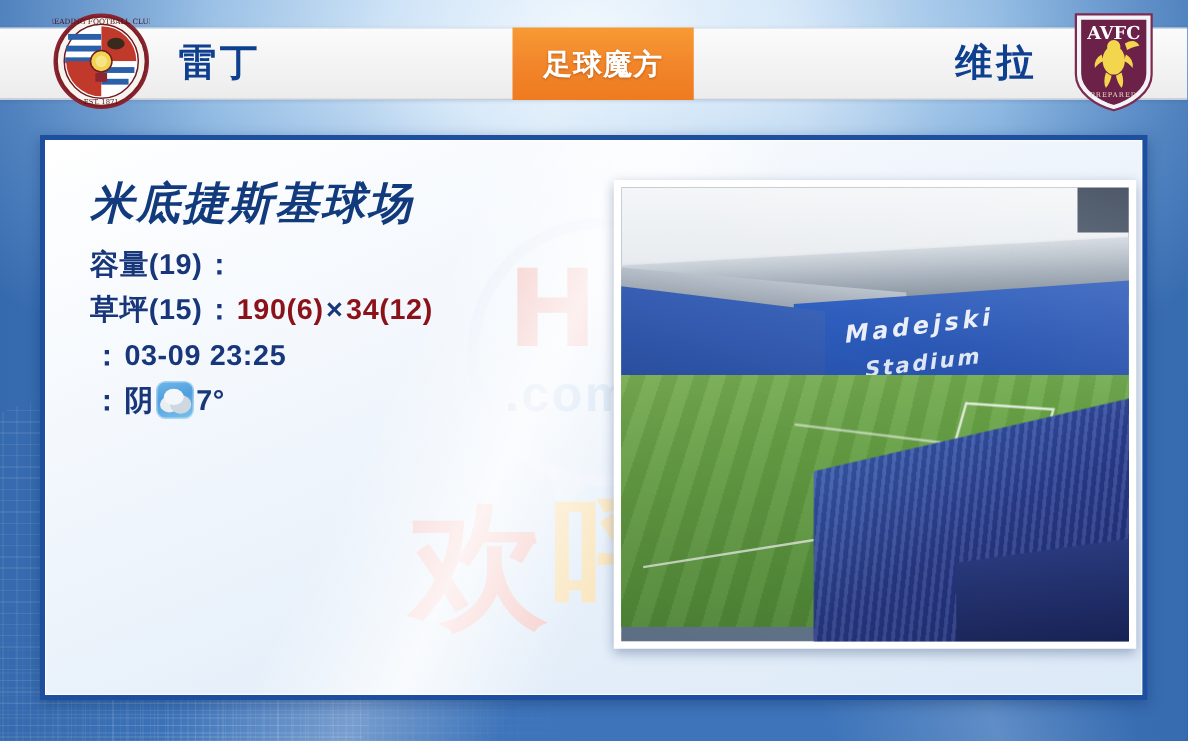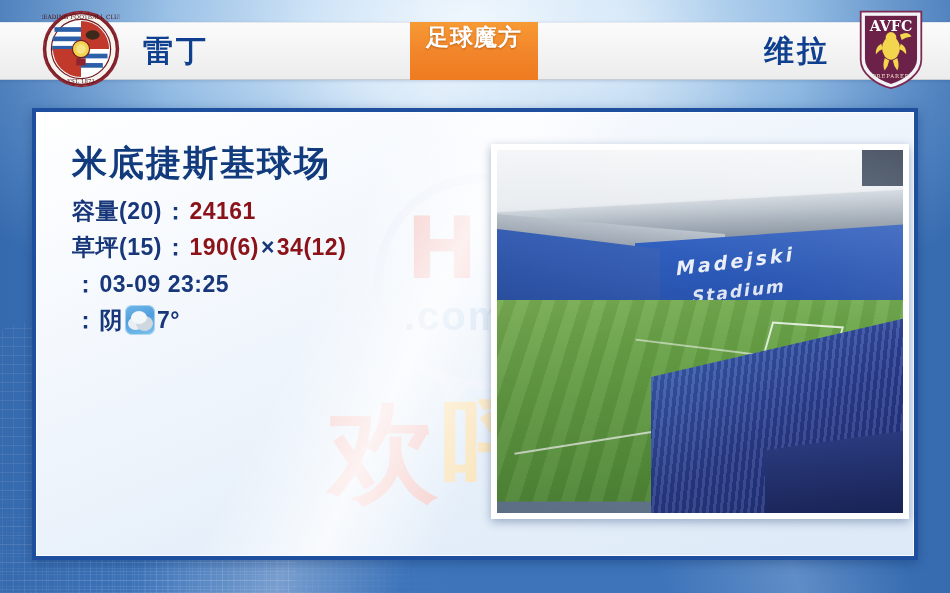--- a/index.html
+++ b/index.html
@@ -63,23 +63,23 @@
 
   .team-name {
     position:absolute; top:22px; height:58px; line-height:58px;
     font-size:30px; font-weight:bold; color:#0f3f8f; letter-spacing:3px;
     z-index:7; white-space:nowrap;
   }
   .team-left  { left:143px; }
   .team-right { right:120px; }
 
   .center-logo {
-    position:absolute; left:410px; top:22px; width:128px; height:58px; z-index:7;
+    position:absolute; left:410px; top:22px; width:145px; height:58px; z-index:7;
     background:linear-gradient(180deg,#f79a34 0%, #f2852a 52%, #ef7b1f 100%);
-    display:flex; align-items:flex-start; justify-content:center;
+    display:flex; align-items:center; justify-content:center;
   }
   .center-logo-text {
     font-size:23px; font-weight:bold; color:#fff; letter-spacing:1px;
     text-shadow:0 1px 2px rgba(120,50,0,.45);
     font-family:"DejaVu Sans","Liberation Sans",sans-serif;
   }
 
   
   .panel {
     position:absolute; left:32px; top:108px; width:886px; height:452px; z-index:4;
@@ -105,21 +105,21 @@
   }
   .wm-h   { position:absolute; left:70px; top:24px; font-size:86px; font-weight:bold; color:#f3c7c4; font-family:"DejaVu Sans",sans-serif; }
   .wm-dot { position:absolute; left:68px; top:120px; font-size:40px; font-weight:bold; color:#cfe0f2; letter-spacing:2px; }
   .wm-cn1 { position:absolute; left:-8px; top:205px; font-size:110px; font-weight:bold; color:#f6cfcc; }
   .wm-cn2 { position:absolute; left:105px; top:200px; font-size:110px; font-weight:bold; color:#fae7c2; }
 
   
   .info { position:absolute; left:36px; top:32px; z-index:3; }
   .stadium-title {
     font-size:35px; font-weight:bold; color:#123b7e; letter-spacing:2px;
-    line-height:1.06; margin-bottom:12px;
+    line-height:1.06; margin-bottom:12px;font-style:italic;
   }
   .desc {
     font-size:22px; font-weight:bold; color:#17377a; line-height:1.52;
     letter-spacing:.5px; max-width:380px; margin-bottom:4px;
   }
   .row {
     font-size:23px; font-weight:bold; color:#17377a;
     line-height:1.58; letter-spacing:.5px; white-space:nowrap;
     display:flex; align-items:center;
   }
@@ -264,23 +264,22 @@
       <div class="wm-cn1">欢</div>
       <div class="wm-cn2">呼</div>
     </div>
 
     <div class="info">
 
       <div class="stadium-title">米底捷斯基球场</div>
 
 
       <div class="row">
-        <span>容量(20)</span>
+        <span>容量(19)</span>
         <span class="sep">：</span>
-        <span class="val">24161</span>
       </div>
 
       <div class="row">
         <span>草坪(15)</span>
         <span class="sep">：</span>
         <span class="val">190(6)</span>
         <span class="sep">×</span>
         <span class="val">34(12)</span>
       </div>
 

